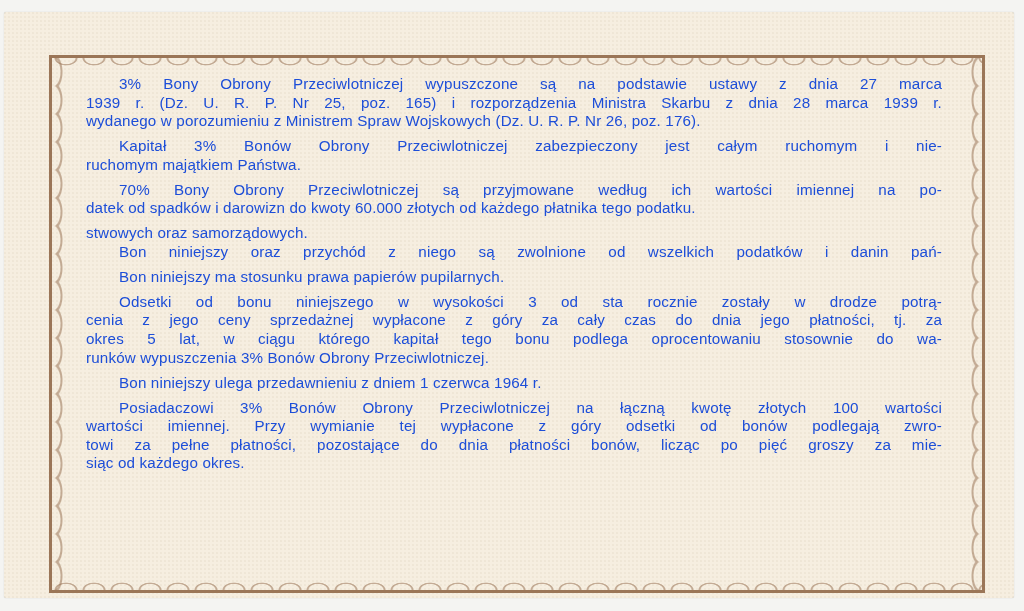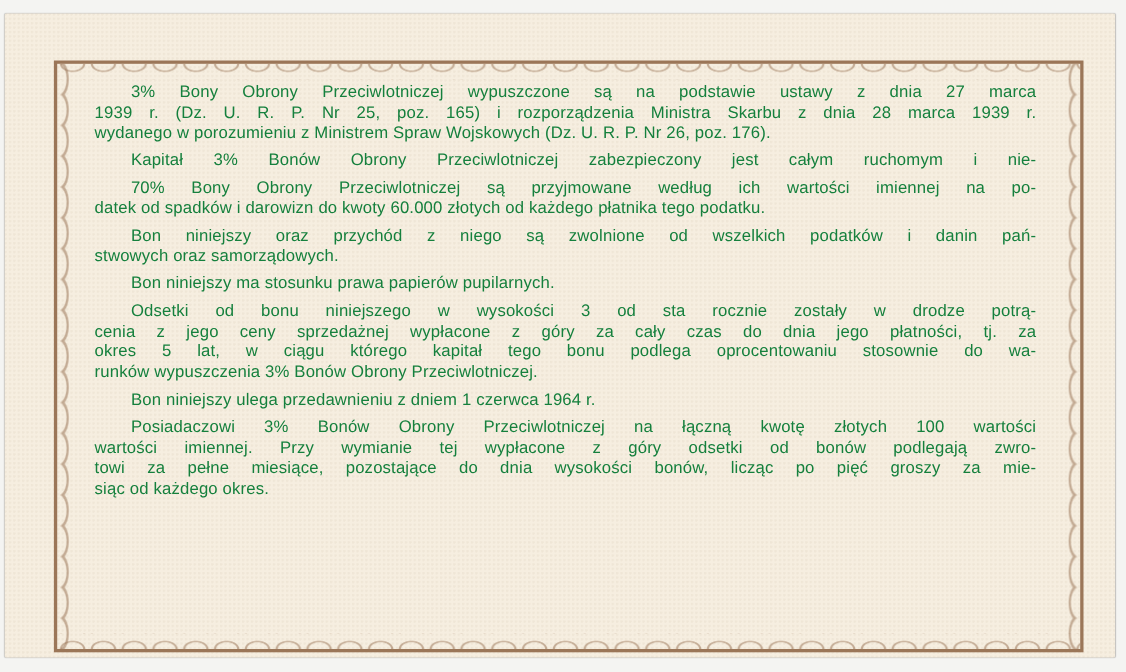--- a/index.html
+++ b/index.html
@@ -36,21 +36,21 @@
     background-image:
       radial-gradient(ellipse 8px 14px at 0px 14px, transparent 8px, rgba(155,118,88,0.55) 9px, rgba(155,118,88,0.55) 10px, transparent 11px);
     background-size:14px 28px;
     background-repeat:repeat-y;
   }
   .guilloche-left { left:0; }
   .guilloche-right { right:0; transform:scaleX(-1); }
 
   .text {
     position:absolute; left:86px; top:75px; width:856px;
-    color:#15803d;
+    color:#1d4ed8;
     font-size:15.2px;
     line-height:18.6px;
     letter-spacing:0.15px;
   }
   .para { margin:0 0 6.4px 0; text-align:justify; }
   .line { display:block; white-space:nowrap; text-align:justify; text-align-last:justify; }
   .line.first { padding-left:33px; }
   .line.last { text-align-last:left; }
 </style>
 </head>
@@ -66,40 +66,41 @@
 </div>
 
 <div class="text">
   <p class="para">
     <span class="line first">3% Bony Obrony Przeciwlotniczej wypuszczone są na podstawie ustawy z dnia 27 marca</span>
     <span class="line">1939 r. (Dz. U. R. P. Nr 25, poz. 165) i rozporządzenia Ministra Skarbu z dnia 28 marca 1939 r.</span>
     <span class="line last">wydanego w porozumieniu z Ministrem Spraw Wojskowych (Dz. U. R. P. Nr 26, poz. 176).</span>
   </p>
   <p class="para">
     <span class="line first">Kapitał 3% Bonów Obrony Przeciwlotniczej zabezpieczony jest całym ruchomym i nie-</span>
+    <span class="line last">ruchomym majątkiem Państwa.</span>
   </p>
   <p class="para">
     <span class="line first">70% Bony Obrony Przeciwlotniczej są przyjmowane według ich wartości imiennej na po-</span>
     <span class="line last">datek od spadków i darowizn do kwoty 60.000 złotych od każdego płatnika tego podatku.</span>
   </p>
   <p class="para">
+    <span class="line last">stwowych oraz samorządowych.</span>
     <span class="line first">Bon niniejszy oraz przychód z niego są zwolnione od wszelkich podatków i danin pań-</span>
-    <span class="line last">stwowych oraz samorządowych.</span>
   </p>
   <p class="para">
     <span class="line first last">Bon niniejszy ma stosunku prawa papierów pupilarnych.</span>
   </p>
   <p class="para">
     <span class="line first">Odsetki od bonu niniejszego w wysokości 3 od sta rocznie zostały w drodze potrą-</span>
     <span class="line">cenia z jego ceny sprzedażnej wypłacone z góry za cały czas do dnia jego płatności, tj. za</span>
     <span class="line">okres 5 lat, w ciągu którego kapitał tego bonu podlega oprocentowaniu stosownie do wa-</span>
     <span class="line last">runków wypuszczenia 3% Bonów Obrony Przeciwlotniczej.</span>
   </p>
   <p class="para">
     <span class="line first last">Bon niniejszy ulega przedawnieniu z dniem 1 czerwca 1964 r.</span>
   </p>
   <p class="para">
     <span class="line first">Posiadaczowi 3% Bonów Obrony Przeciwlotniczej na łączną kwotę złotych 100 wartości</span>
     <span class="line">wartości imiennej. Przy wymianie tej wypłacone z góry odsetki od bonów podlegają zwro-</span>
-    <span class="line">towi za pełne miesiące, pozostające do dnia wysokości bonów, licząc po pięć groszy za mie-</span>
+    <span class="line">towi za pełne płatności, pozostające do dnia płatności bonów, licząc po pięć groszy za mie-</span>
     <span class="line last">siąc od każdego okres.</span>
   </p>
 </div>
 
 </body></html>

